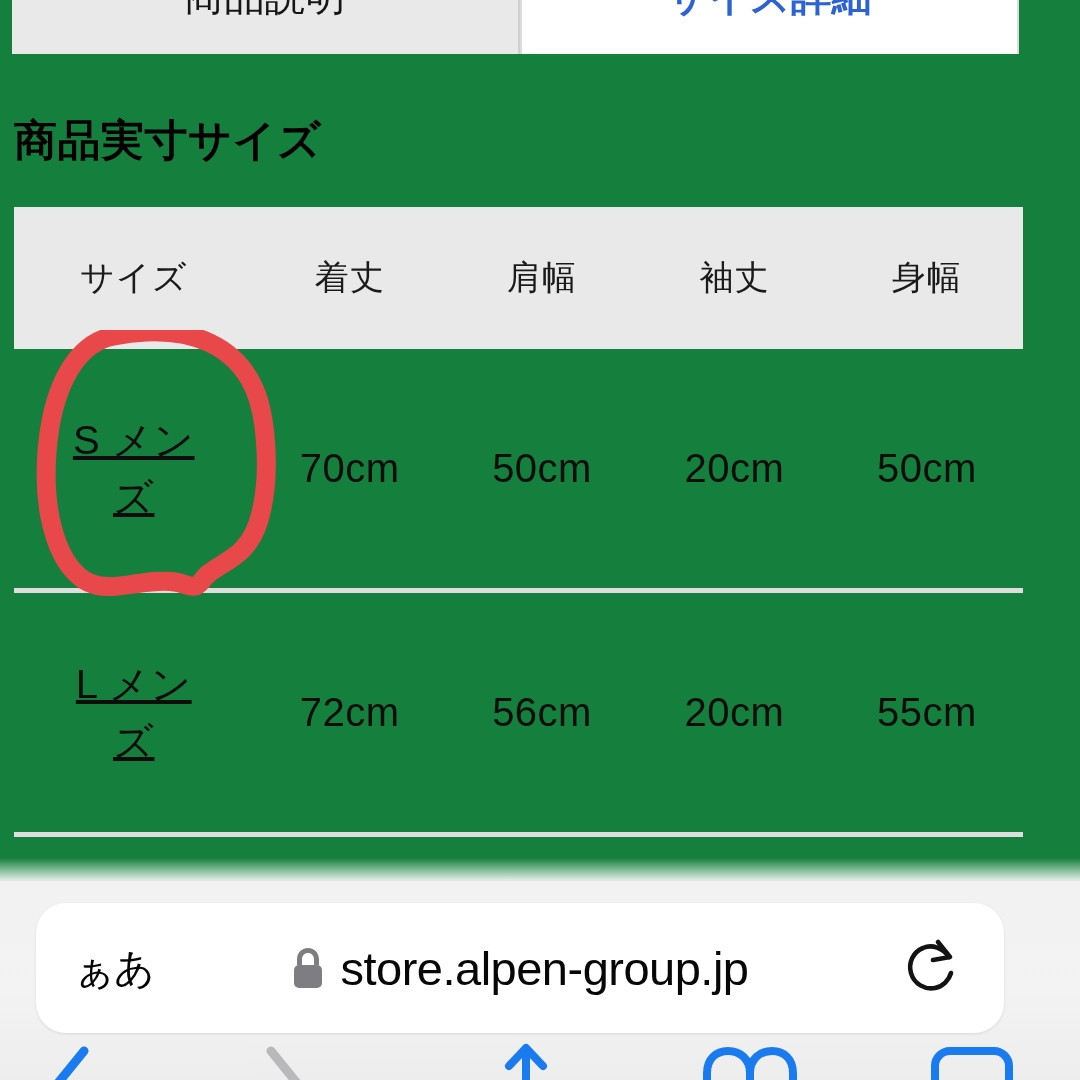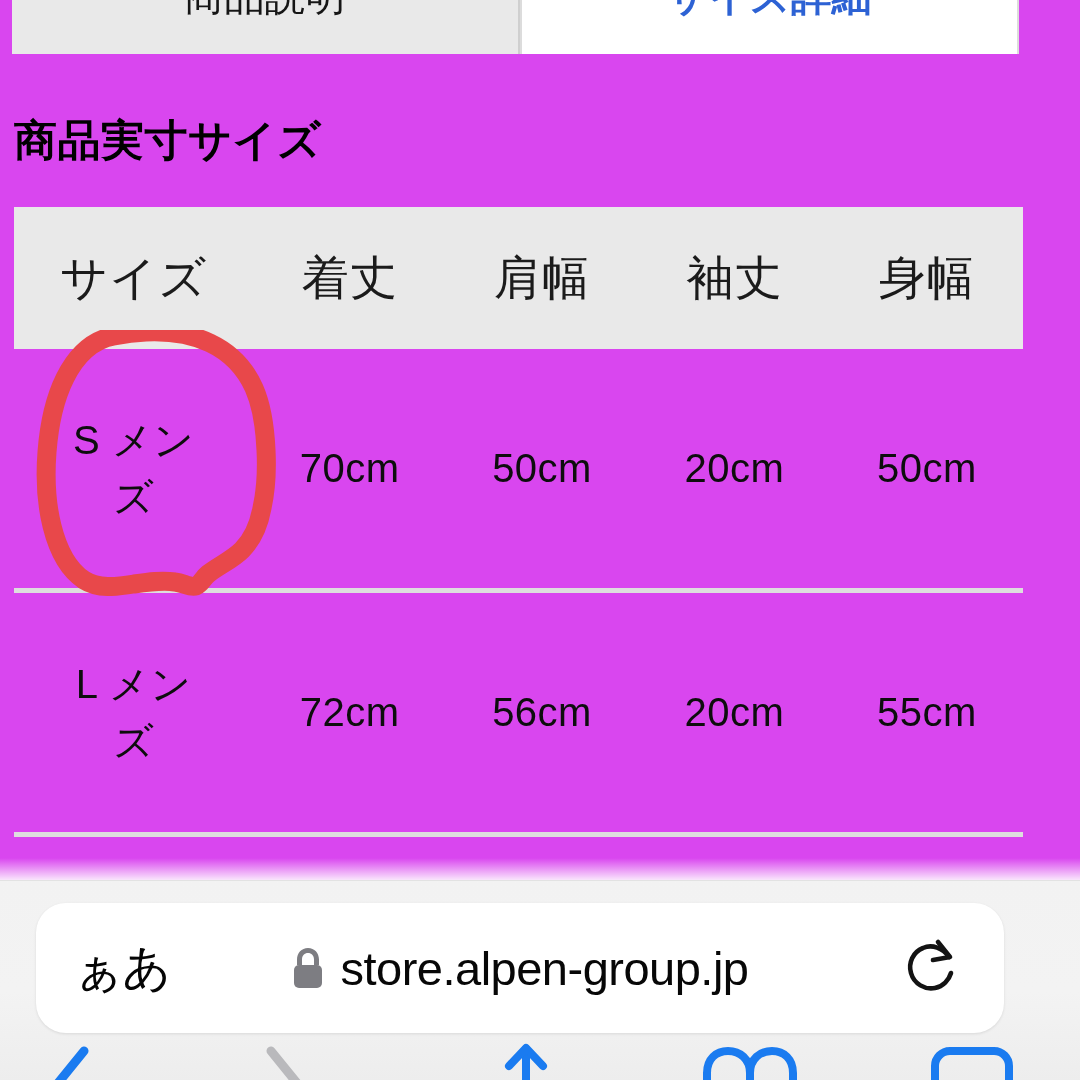--- a/index.html
+++ b/index.html
@@ -15,21 +15,21 @@
     position: relative;
     -webkit-font-smoothing: antialiased;
   }
 
   
   #page-content {
     position: absolute;
     left: 0; top: 0;
     width: 1080px;
     height: 890px;
-    background: #d946ef;
+    background: #15803d;
     overflow: hidden;
   }
 
   
   .tab-strip {
     position: absolute;
     left: 0;
     top: -62px;
     width: 1080px;
     height: 116px;
@@ -81,21 +81,21 @@
     width: 1009px;
     border-collapse: collapse;
     table-layout: fixed;
   }
   .size-table col.c-size  { width: 239px; }
   .size-table col.c-col   { width: 192px; }
 
   .size-table thead th {
     background: #e9e9e9;
     height: 142px;
-    font-size: 47px;
+    font-size: 34px;
     font-weight: 400;
     color: #1b1b1b;
     text-align: center;
     vertical-align: middle;
     padding: 0;
     letter-spacing: 1px;
   }
   .size-table tbody td {
     height: 231px;
     font-size: 40px;
@@ -103,20 +103,21 @@
     color: #0d0d0d;
     text-align: center;
     vertical-align: middle;
     padding: 4px 4px;
     border-bottom: 5px solid #dedede;
     line-height: 1.42;
     letter-spacing: 0.5px;
   }
   .size-table tbody td.cell-size {
     padding: 0 44px;
+    text-decoration: underline;
   }
 
   
   .annotation-circle {
     position: absolute;
     left: 36px;
     top: 330px;
     width: 250px;
     height: 266px;
     pointer-events: none;
@@ -151,21 +152,21 @@
     height: 130px;
     background: #ffffff;
     border-radius: 30px;
     box-shadow: 0 1px 3px rgba(0,0,0,0.10);
     display: flex;
     align-items: center;
   }
   .aa-button {
     position: absolute;
     left: 38px;
-    font-size: 48px;
+    font-size: 40px;
     color: #050505;
     letter-spacing: -1px;
     font-family: "DejaVu Sans", sans-serif;
   }
   .url-center {
     position: absolute;
     left: 0;
     width: 968px;
     display: flex;
     align-items: center;

